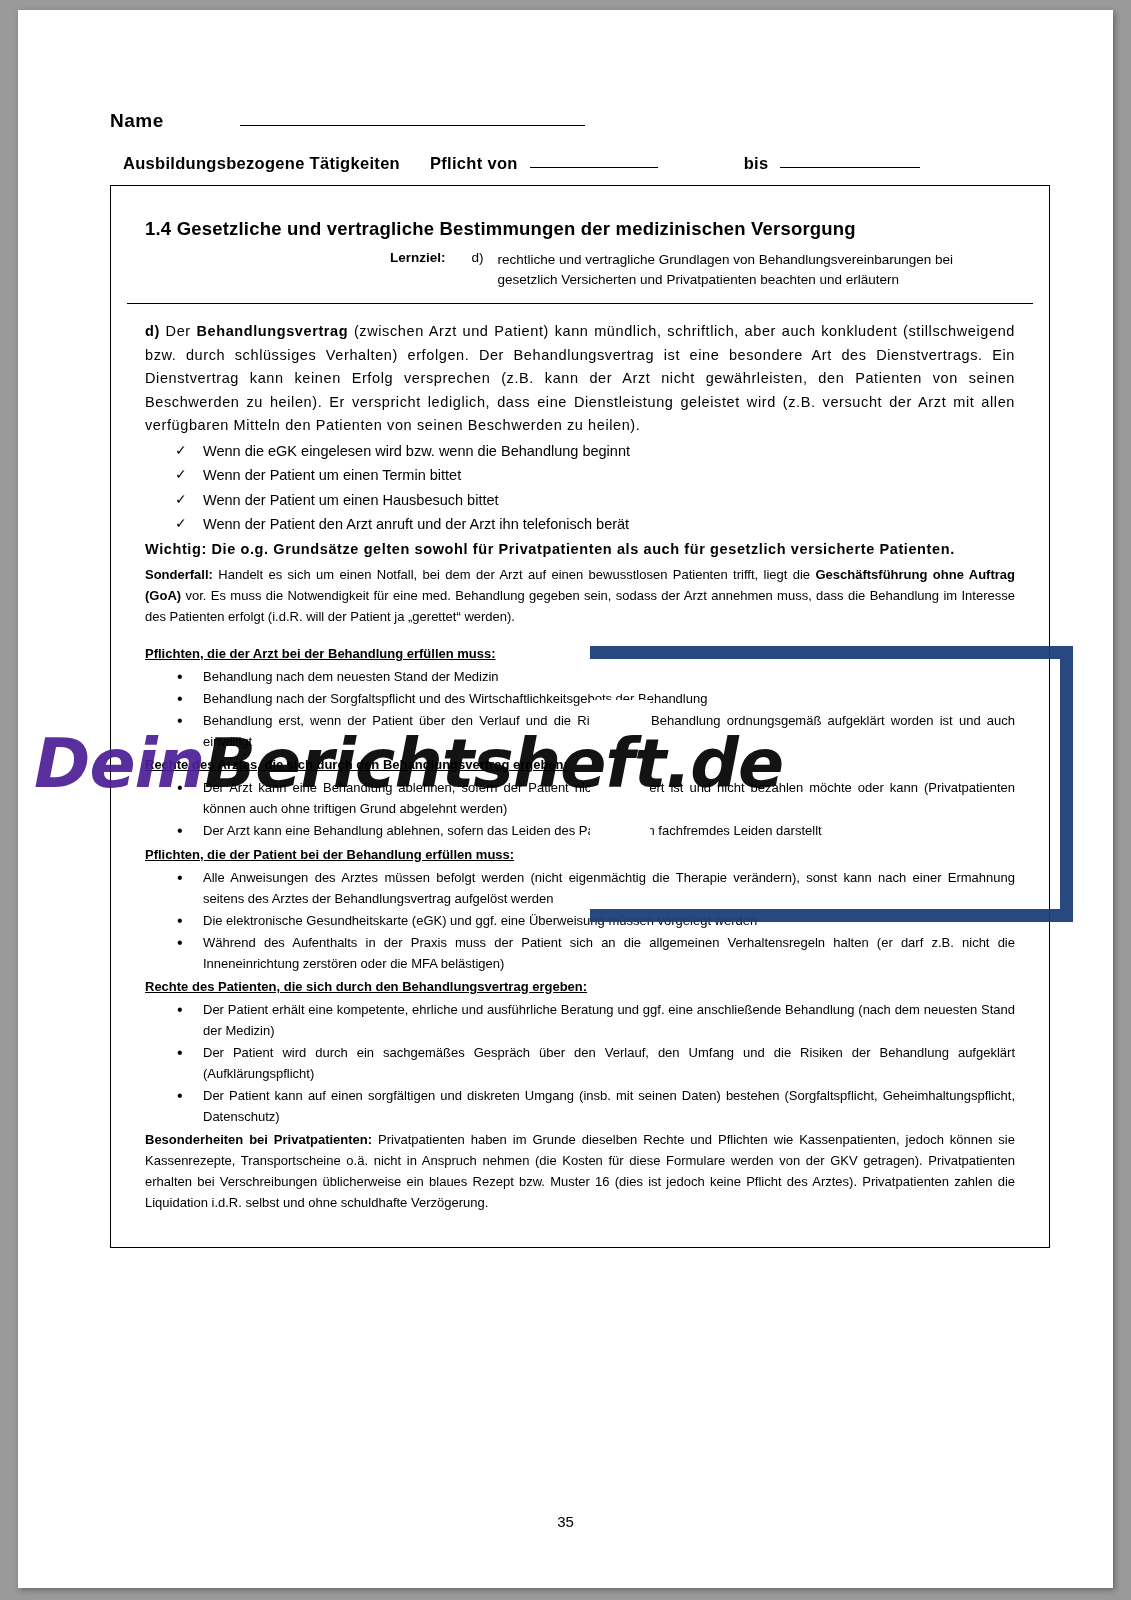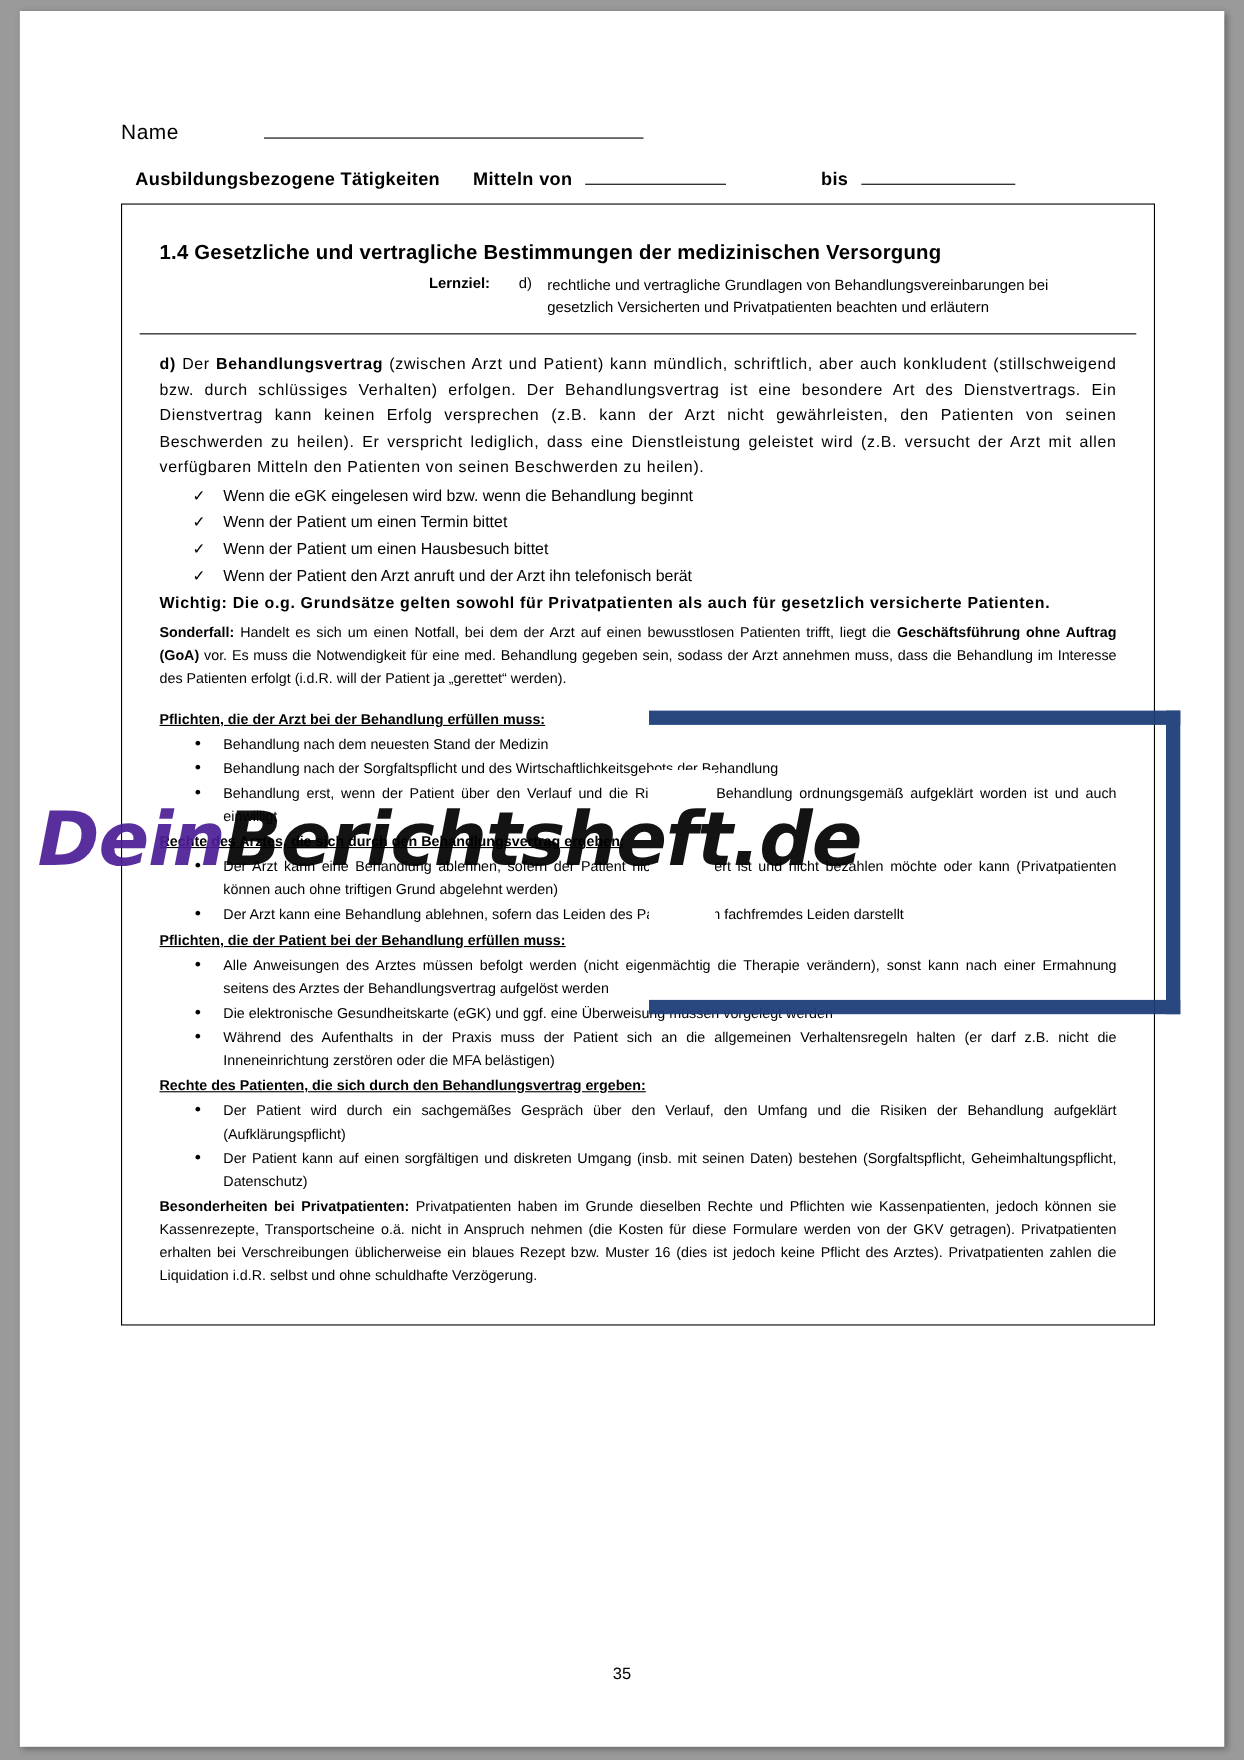--- a/index.html
+++ b/index.html
@@ -31,21 +31,21 @@
   }
 
   
   .hdr-row {
     display: flex;
     align-items: flex-end;
     margin-bottom: 6px;
   }
   .hdr-name {
     font-size: 19px;
-    font-weight: normal;
+    font-weight: bold;
     letter-spacing: 0.5px;
     color: #000;
     width: 130px;
   }
   .rule {
     border-bottom: 1px solid #000;
     height: 1px;
   }
   .rule-name { width: 345px; margin-bottom: 6px; }
 
@@ -196,21 +196,21 @@
   <div class="inner">
 
     <div class="hdr-row">
       <div class="hdr-name">Name</div>
       <div class="rule rule-name"></div>
     </div>
 
     <div class="hdr-row2">
       <div class="lbl">Ausbildungsbezogene Tätigkeiten</div>
       <div class="gap-a"></div>
-      <div class="lbl">Mitteln von</div>
+      <div class="lbl">Pflicht von</div>
       <div class="rule rule-von"></div>
       <div class="gap-b"></div>
       <div class="lbl">bis</div>
       <div class="rule rule-bis"></div>
     </div>
 
     <div class="frame">
 
       <div class="frame-top">
         <div class="sec-title">1.4 Gesetzliche und vertragliche Bestimmungen der medizinischen Versorgung</div>
@@ -264,20 +264,21 @@
 
         <p class="subhead smaller">Pflichten, die der Patient bei der Behandlung erfüllen muss:</p>
         <ul class="bul smaller tight">
           <li>Alle Anweisungen des Arztes müssen befolgt werden (nicht eigenmächtig die Therapie verändern), sonst kann nach einer Ermahnung seitens des Arztes der Behandlungsvertrag aufgelöst werden</li>
           <li>Die elektronische Gesundheitskarte (eGK) und ggf. eine Überweisung müssen vorgelegt werden</li>
           <li>Während des Aufenthalts in der Praxis muss der Patient sich an die allgemeinen Verhaltensregeln halten (er darf z.B. nicht die Inneneinrichtung zerstören oder die MFA belästigen)</li>
         </ul>
 
         <p class="subhead smaller">Rechte des Patienten, die sich durch den Behandlungsvertrag ergeben:</p>
         <ul class="bul smaller tight">
+          <li>Der Patient erhält eine kompetente, ehrliche und ausführliche Beratung und ggf. eine anschließende Behandlung (nach dem neuesten Stand der Medizin)</li>
           <li>Der Patient wird durch ein sachgemäßes Gespräch über den Verlauf, den Umfang und die Risiken der Behandlung aufgeklärt (Aufklärungspflicht)</li>
           <li>Der Patient kann auf einen sorgfältigen und diskreten Umgang (insb. mit seinen Daten) bestehen (Sorgfaltspflicht, Geheimhaltungspflicht, Datenschutz)</li>
         </ul>
 
         <p class="smaller">
           <span class="b">Besonderheiten bei Privatpatienten:</span>
           <span>Privatpatienten haben im Grunde dieselben Rechte und Pflichten wie Kassenpatienten, jedoch können sie Kassenrezepte, Transportscheine o.ä. nicht in Anspruch nehmen (die Kosten für diese Formulare werden von der GKV getragen). Privatpatienten erhalten bei Verschreibungen üblicherweise ein blaues Rezept bzw. Muster 16 (dies ist jedoch keine Pflicht des Arztes). Privatpatienten zahlen die Liquidation i.d.R. selbst und ohne schuldhafte Verzögerung.</span>
         </p>
 
       </div>

